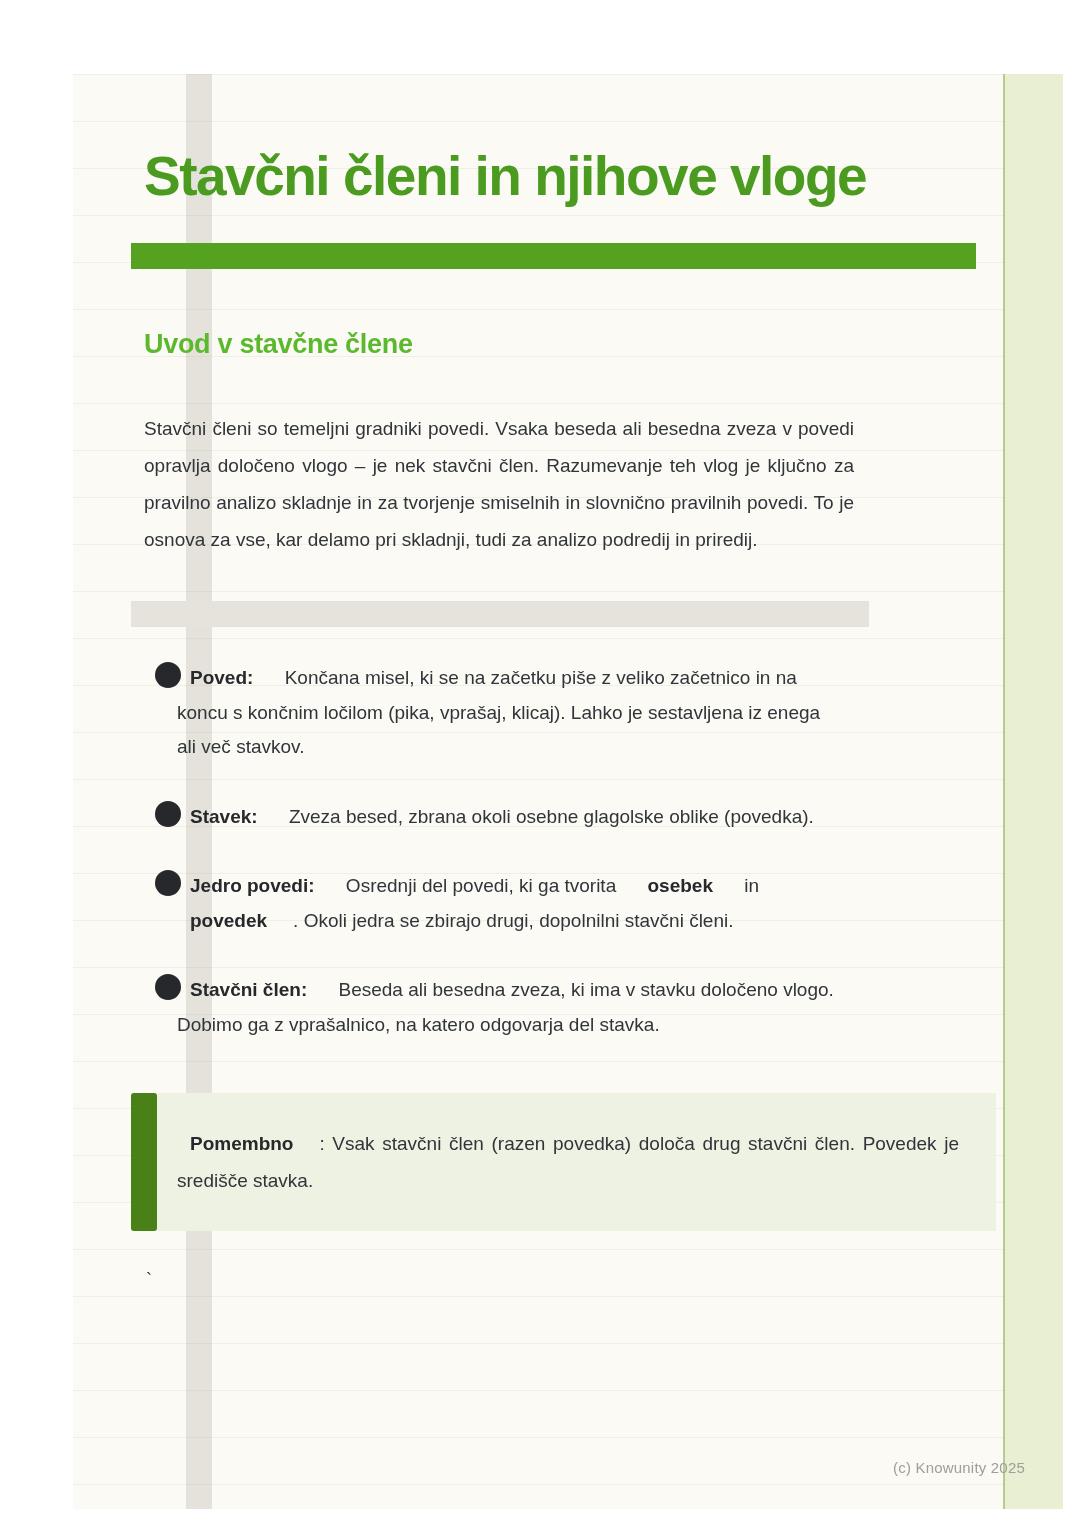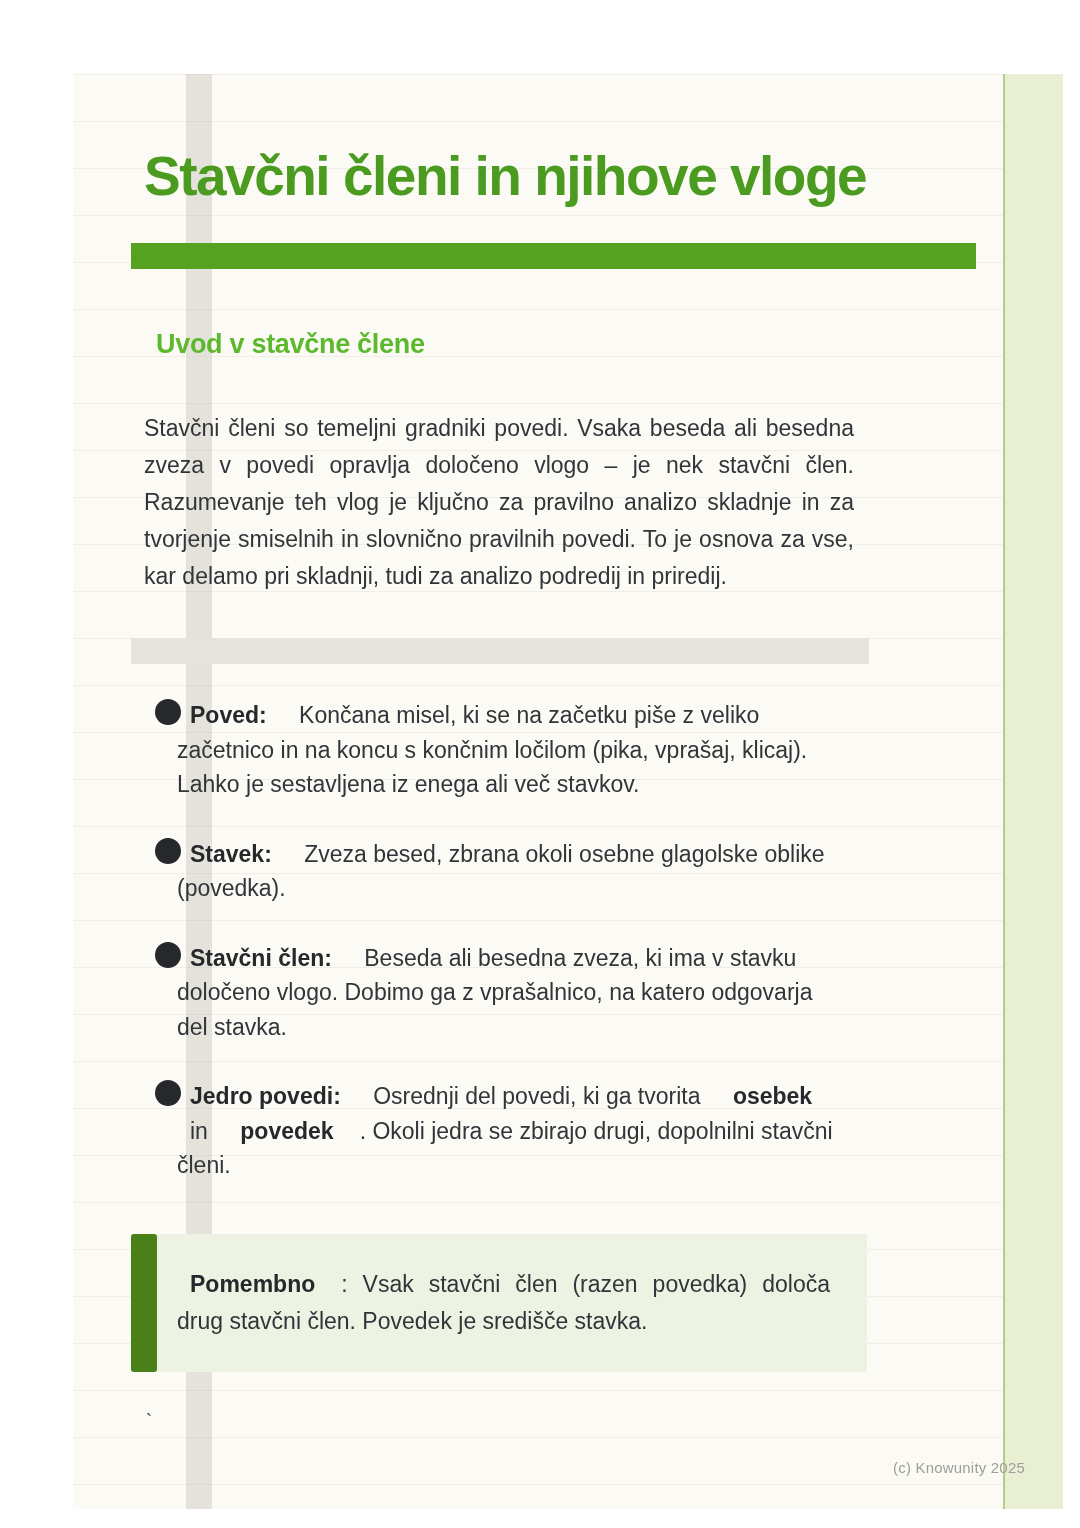--- a/index.html
+++ b/index.html
@@ -18,37 +18,37 @@
     background:#e8efd2; border-left:2px solid #b6cc8d; }
 
   .content { position:absolute; left:45px; top:0; width:845px; }
   .col { width:736px; }
 
   h1 { margin-top:48px; font-size:55px; line-height:56px; font-weight:bold;
     letter-spacing:-1.5px; color:#4a9b1f; }
   .title-rule { margin-top:26px; width:845px; height:7px; background:#55a120; }
 
   h2 { font-size:27px; line-height:30px; font-weight:bold; color:#5cb92e;
-    letter-spacing:-0.3px;margin-left:12px; }
+    letter-spacing:-0.3px; }
   .h2-first  { margin-top:47px; }
   .h2-second { margin-top:34px; }
 
-  .body-text { font-size:23px; color:#31353a; }
+  .body-text { font-size:19px; color:#31353a; }
   p.intro { margin-top:25px; line-height:37px; text-align:justify; }
 
   .divider { margin-top:30px; width:738px; height:1px; background:#e5e3dc; border:0; }
 
   ul.defs { margin-top:8px; list-style:none; }
   ul.defs li { position:relative; padding-left:33px; line-height:34.5px;
     margin-bottom:9px; }
   ul.defs li .dot { position:absolute; left:11px; top:14px; width:7px; height:7px;
     border-radius:50%; background:#26282c; }
   ul.defs b, .callout b { font-weight:bold; color:#26282c; }
 
-  .callout { margin-top:16px; position:relative; width:736px;
+  .callout { margin-top:16px; position:relative; width:865px;
     background:#edf2e3; padding:19px 24px 19px 33px; }
   .callout .bar { position:absolute; left:0; top:0; width:6px; height:100%;
     background:#4a8018; border-radius:3px; }
   .callout p { line-height:37px; text-align:justify; }
 
   .stray { margin-top:26px; margin-left:2px; font-size:18px; color:#3a3d42; }
 
   .footer { position:absolute; right:25px; bottom:20px; font-size:15px;
     color:#9e9e9a; letter-spacing:0.2px; }
 </style>
@@ -76,30 +76,30 @@
           <b>Poved:</b>
           <span>Končana misel, ki se na začetku piše z veliko začetnico in na koncu s končnim ločilom (pika, vprašaj, klicaj). Lahko je sestavljena iz enega ali več stavkov.</span>
         </li>
         <li>
           <span class="dot"></span>
           <b>Stavek:</b>
           <span>Zveza besed, zbrana okoli osebne glagolske oblike (povedka).</span>
         </li>
         <li>
           <span class="dot"></span>
-          <b>Stavčni člen:</b>
-          <span>Beseda ali besedna zveza, ki ima v stavku določeno vlogo. Dobimo ga z vprašalnico, na katero odgovarja del stavka.</span>
-        </li>
-        <li>
-          <span class="dot"></span>
           <b>Jedro povedi:</b>
           <span>Osrednji del povedi, ki ga tvorita</span>
           <b>osebek</b>
           <span>in</span>
           <b>povedek</b><span>. Okoli jedra se zbirajo drugi, dopolnilni stavčni členi.</span>
+        </li>
+        <li>
+          <span class="dot"></span>
+          <b>Stavčni člen:</b>
+          <span>Beseda ali besedna zveza, ki ima v stavku določeno vlogo. Dobimo ga z vprašalnico, na katero odgovarja del stavka.</span>
         </li>
       </ul>
 
       <div class="callout body-text">
         <div class="bar"></div>
         <p><b>Pomembno</b><span>: Vsak stavčni člen (razen povedka) določa drug stavčni člen. Povedek je središče stavka.</span></p>
       </div>
 
       <div class="stray">`</div>
     </div>

